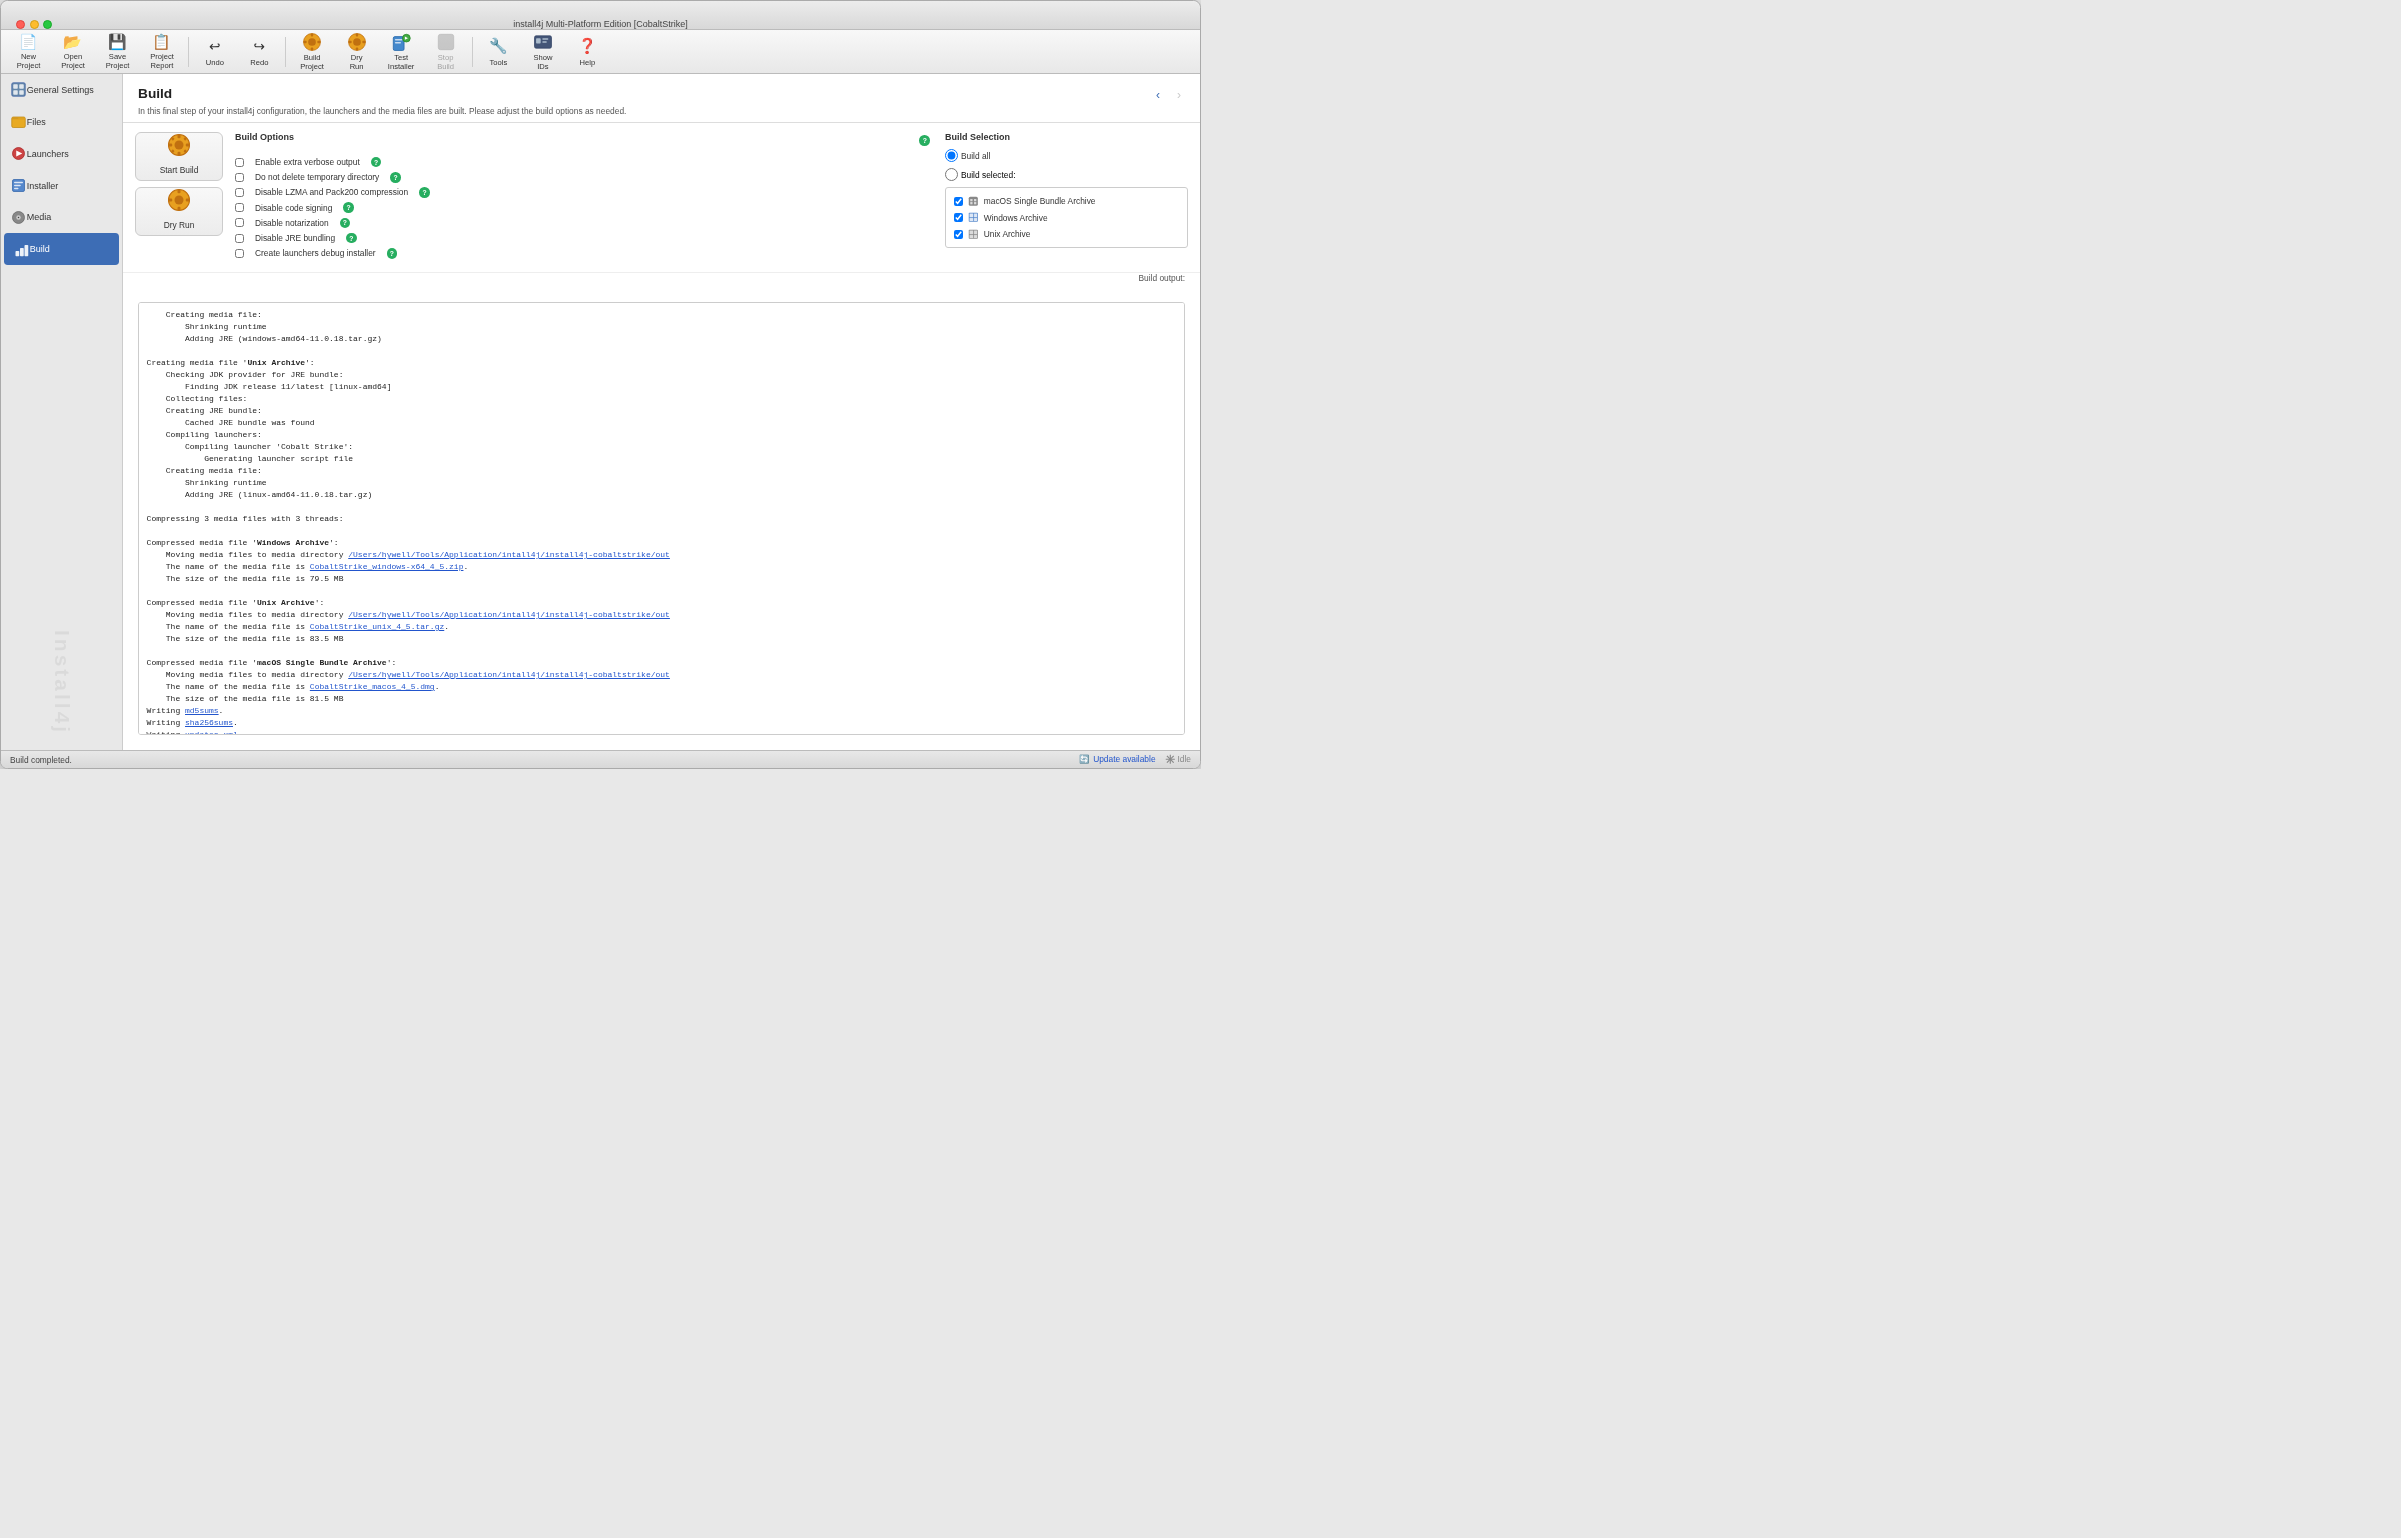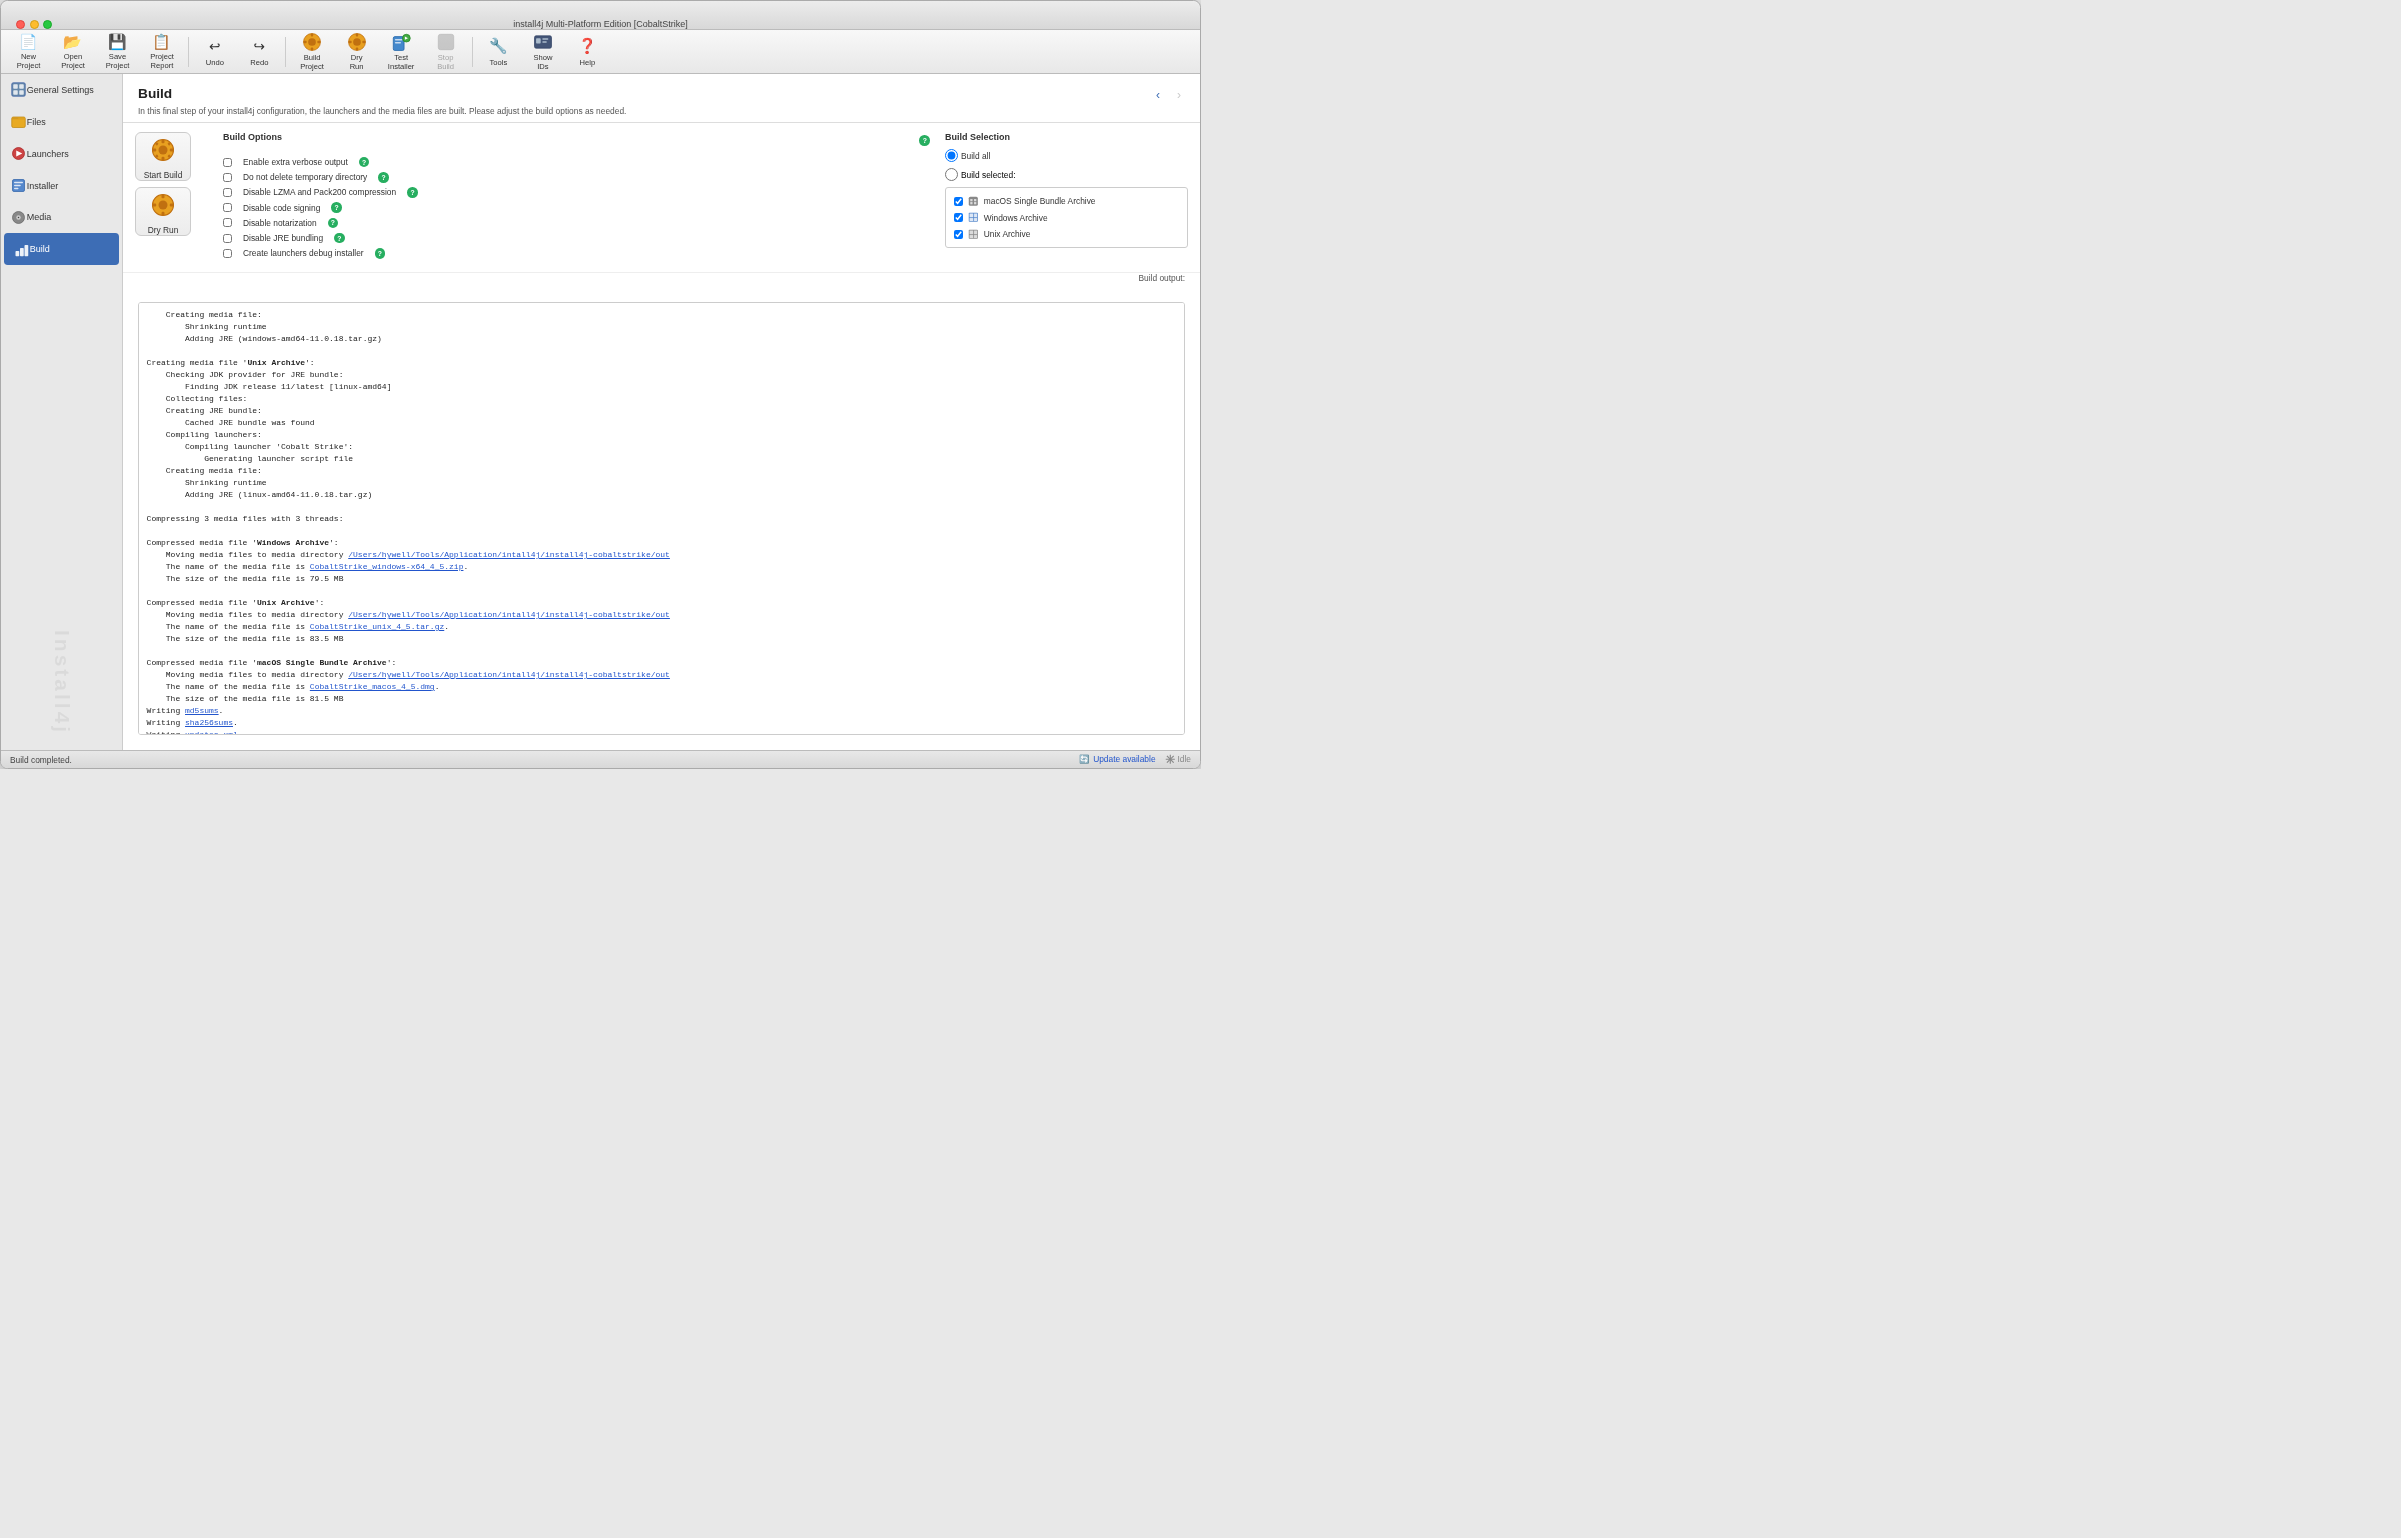--- a/index.html
+++ b/index.html
@@ -195,22 +195,22 @@
     .build-buttons {
       display: flex;
       flex-direction: column;
       gap: 6px;
       min-width: 76px;
     }
     .big-build-btn {
       display: flex;
       flex-direction: column;
       align-items: center;
-      justify-content: flex-end;
-      width: 56px;
+      justify-content: flex-start;
+      width: 88px;
       height: 49px;
       border: 0.8px solid #ccc;
       border-radius: 6px;
       background: linear-gradient(to bottom, #f8f8f8, #ececec);
       cursor: pointer;
       font-size: 8.4px;
       color: #333;
       gap: 3px;
     }
     .big-btn-icon {

